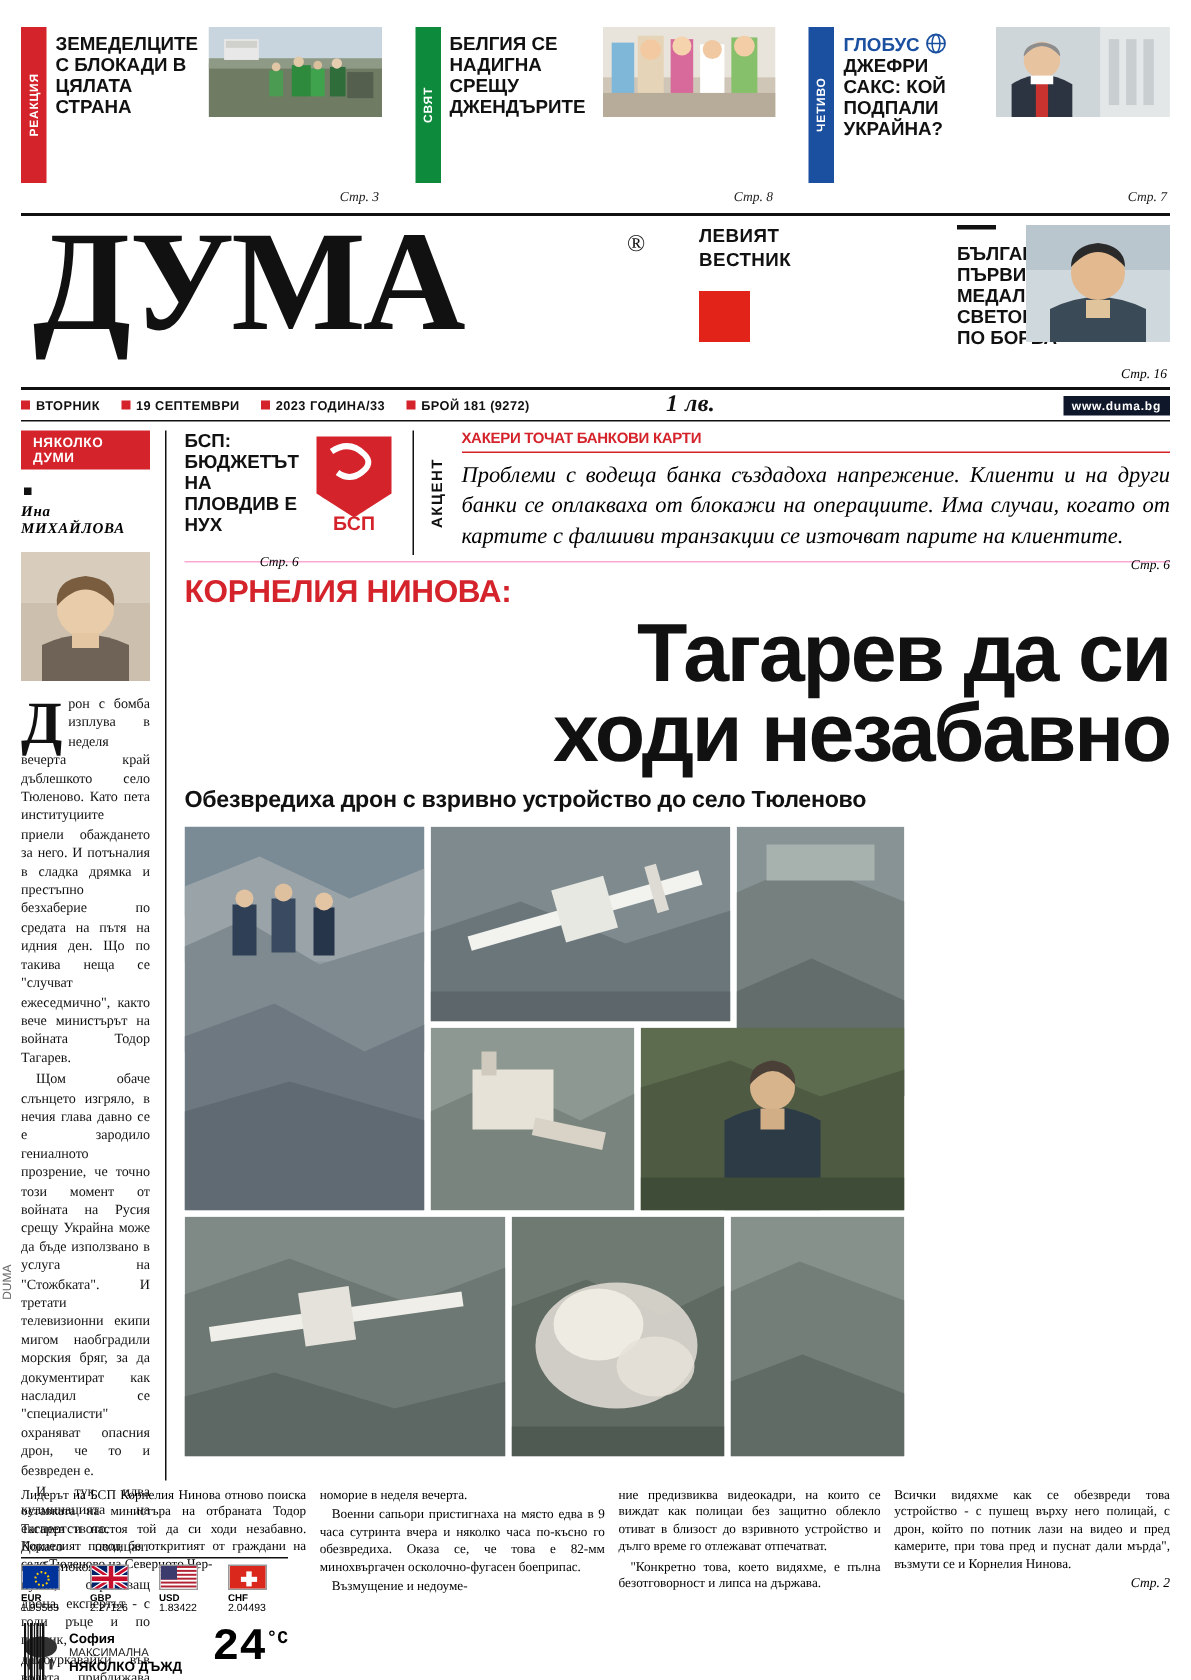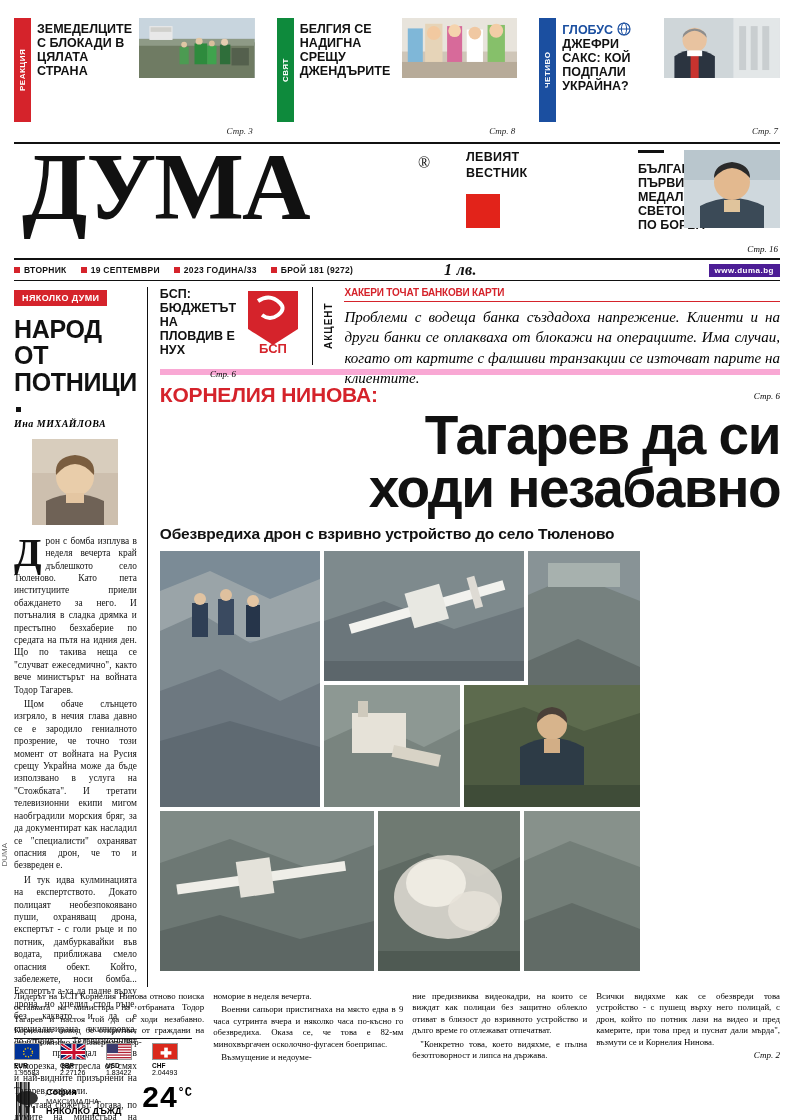--- a/index.html
+++ b/index.html
@@ -79,21 +79,21 @@
     font-family:"Liberation Sans", sans-serif; font-size: 8.5px;
     color:#111; letter-spacing:.3px; position:relative;
   }
   .infobar .sq { width:6px; height:6px; background:#d5232b; display:inline-block; margin-right:4px; }
   .infobar .item { margin-right: 14px; display:flex; align-items:center; font-weight:bold;}
   .infobar .pricetag {
     position:absolute; left: 430px; font-family:"Liberation Serif", serif;
     font-size: 16px; font-style: italic; font-weight:bold;
   }
   .infobar .site {
-    position:absolute; right: 0; background:#4c1d95; color:#fff;
+    position:absolute; right: 0; background:#0f172a; color:#fff;
     font-size: 8px; font-weight:bold; padding: 2px 6px; letter-spacing:.5px;
   }
   .inforule2 { height:1px; background:#111; margin: 0 14px 0 14px; }
 
   
   .main { margin: 6px 14px 0 14px; display:flex; height: 700px; }
   .col-left { width: 178px; padding-right: 10px; border-right: 1px solid #111; position:relative; }
   .col-right { flex:1 1 auto; padding-left: 12px; position:relative; }
 
   
@@ -120,21 +120,21 @@
   }
   .left-body p { margin-bottom: 2px; text-indent: 10px; }
   .left-body p.first { text-indent: 0; }
   .spine {
     position:absolute; left:-14px; bottom: 120px;
     writing-mode: vertical-rl; transform: rotate(180deg);
     font-family:"Liberation Sans", sans-serif; font-size: 8px; color:#666;
   }
 
   
-  .rtop { display:flex; height: 88px; border-bottom: 6px solid #f9a8d4; padding-bottom: 4px;}
+  .rtop { display:flex; height: 88px; border-bottom: 1px solid #f9a8d4; padding-bottom: 4px;}
   .rtop-a { width: 96px; padding-right: 6px; }
   .rtop-a .t {
     font-family:"Liberation Sans", sans-serif; font-weight:bold;
     font-size: 12.5px; line-height:1.12; text-transform:uppercase; color:#111;
   }
   .rtop-a .pg { font-size:9px; font-style:italic; margin-top: 12px; text-align:right;}
   .bsp-logo { width: 62px; height: 66px; position:relative; margin: 2px 8px 0 0;}
   .rtop-sep { width:1px; background:#111; margin: 0 8px 0 0; }
   .accent-tag {
     width: 16px; font-family:"Liberation Sans", sans-serif;
@@ -326,21 +326,20 @@
       </span>
     <span class="pricetag">1 лв.</span>
     <span class="site">www.duma.bg</span>
   </div>
   <div class="inforule2"></div>
 
   <div class="main">
 
     <div class="col-left">
       <div class="kicker-box">НЯКОЛКО ДУМИ</div>
-      <div class="left-head">НАРОД ОТ ПОТНИЦИ</div>
       <div class="left-dot"></div>
       <div class="byline">Ина МИХАЙЛОВА</div>
       <div class="author-photo">
         <svg width="86" height="86" viewBox="0 0 86 86">
           <rect width="86" height="86" fill="#cdbfae"></rect>
           <rect x="0" y="0" width="86" height="34" fill="#d8cdbd"></rect>
           <path d="M14 86 L14 62 Q43 48 72 62 L72 86 Z" fill="#6f6256"></path>
           <circle cx="43" cy="38" r="19" fill="#e9cdaa"></circle>
           <path d="M24 36 Q43 14 62 36 Q64 18 43 16 Q22 18 24 36 Z" fill="#7a5d3f"></path>
           <rect x="34" y="54" width="18" height="10" fill="#e4c6a2"></rect>

